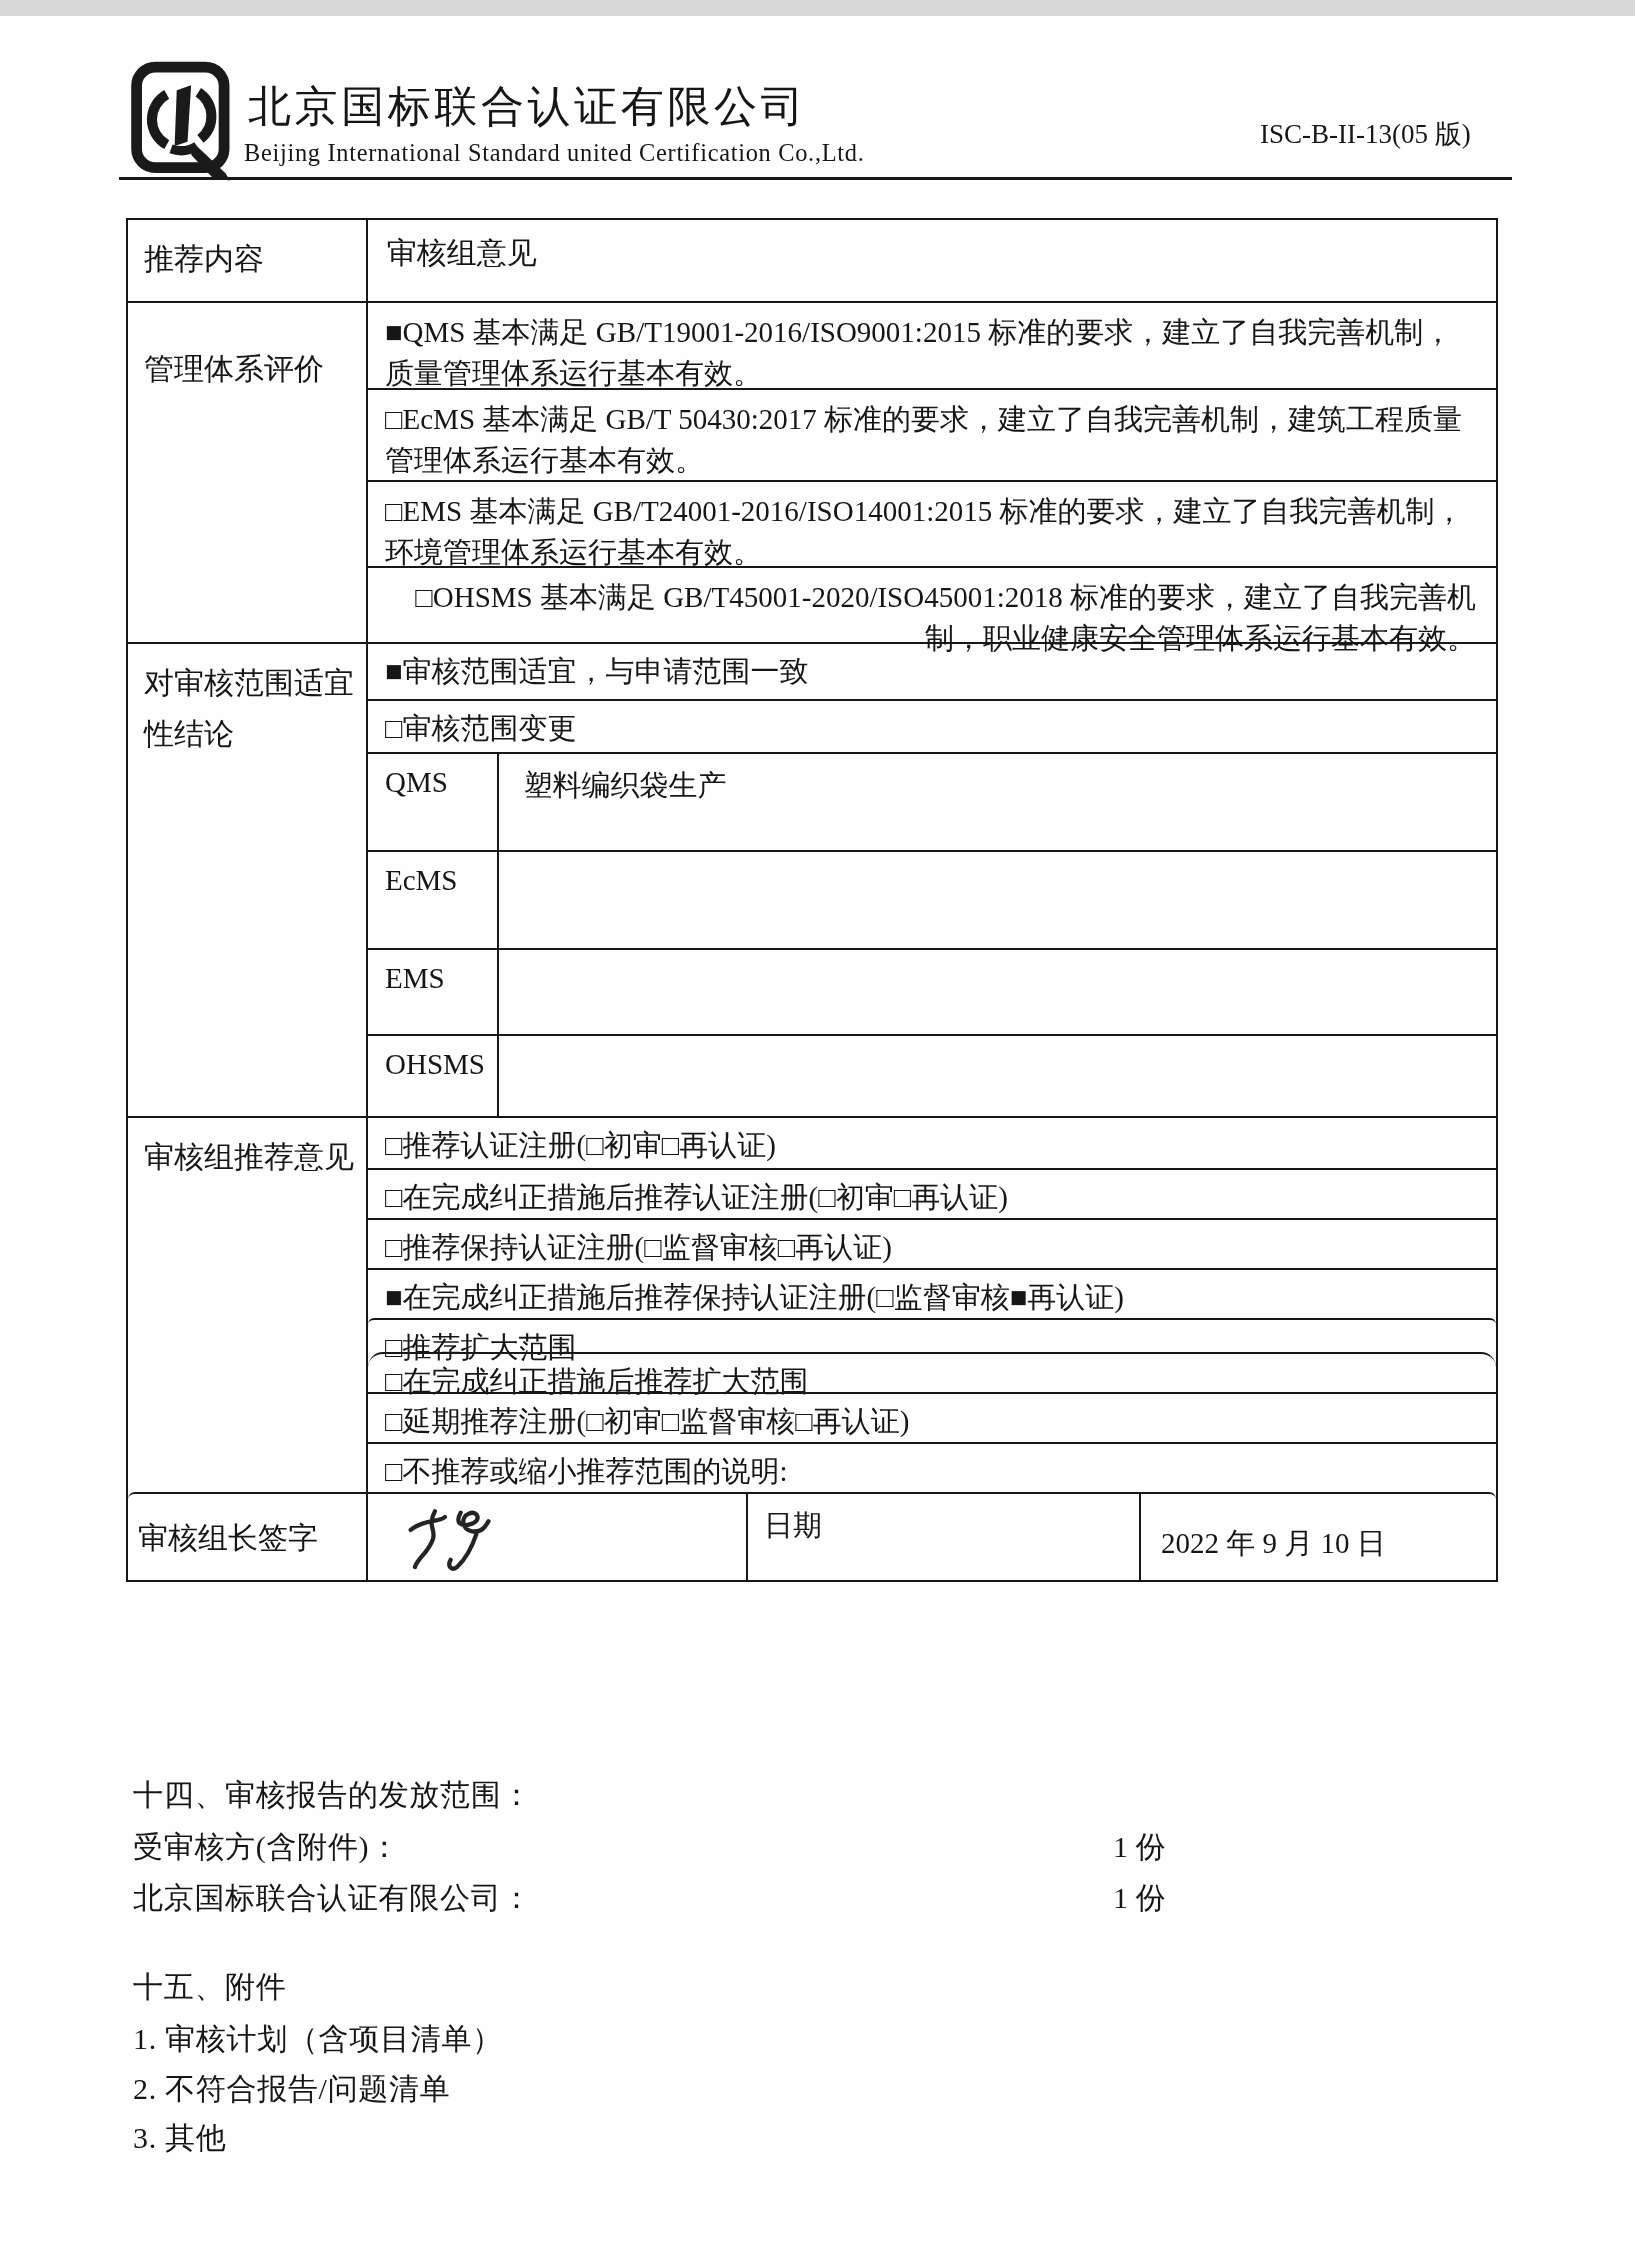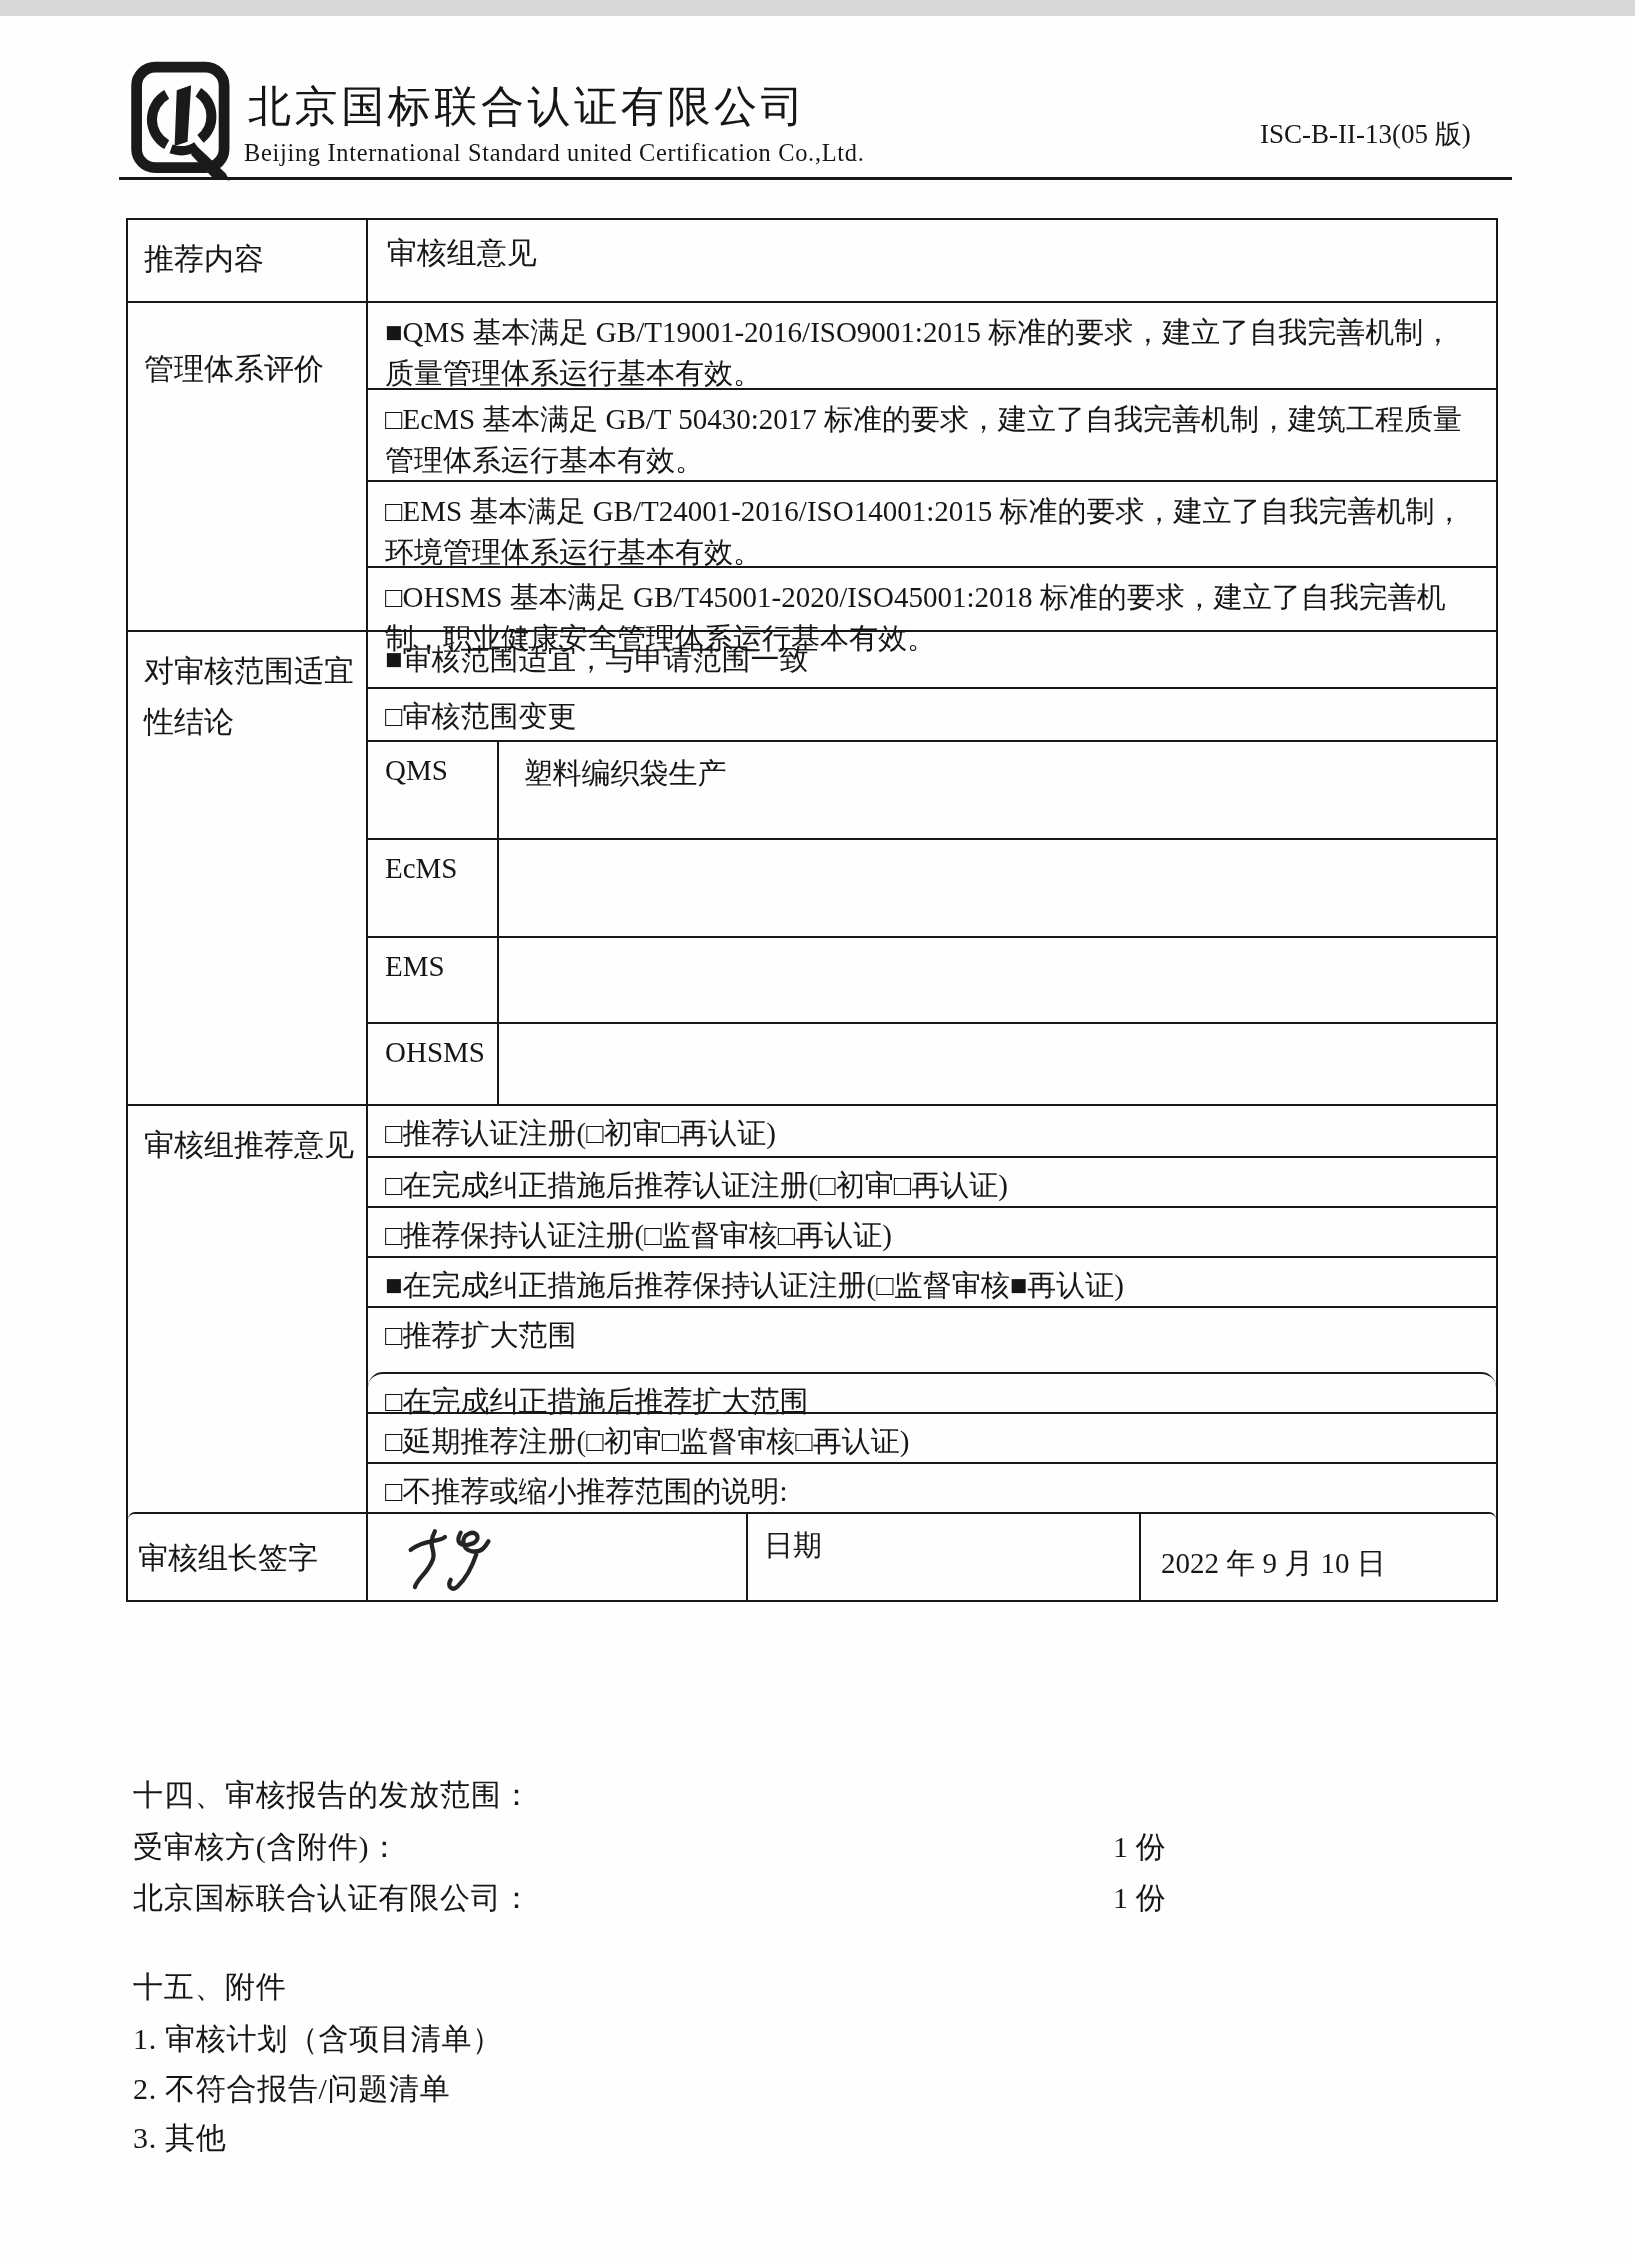--- a/index.html
+++ b/index.html
@@ -67,21 +67,21 @@
           <div class="simpleval">审核组意见</div>
         </div>
     </div>
 
     <div class="trow">
       <div class="c1" style="padding-top:40px;">管理体系评价</div>
       <div class="c2">
         <div class="sub" style="height:85px;">■QMS 基本满足 GB/T19001-2016/ISO9001:2015 标准的要求，建立了自我完善机制，质量管理体系运行基本有效。</div>
         <div class="sub" style="height:92px;">□EcMS 基本满足 GB/T 50430:2017 标准的要求，建立了自我完善机制，建筑工程质量管理体系运行基本有效。</div>
         <div class="sub" style="height:86px;">□EMS 基本满足 GB/T24001-2016/ISO14001:2015 标准的要求，建立了自我完善机制，环境管理体系运行基本有效。</div>
-        <div class="sub" style="height:64px;">□OHSMS 基本满足 GB/T45001-2020/ISO45001:2018 标准的要求，建立了自我完善机制，职业健康安全管理体系运行基本有效。</div>
+        <div class="sub" style="height:76px;text-align:right;">□OHSMS 基本满足 GB/T45001-2020/ISO45001:2018 标准的要求，建立了自我完善机制，职业健康安全管理体系运行基本有效。</div>
       </div>
     </div>
 
     <div class="trow">
       <div class="c1">
         <div>对审核范围适宜</div>
         <div>性结论</div>
       </div>
       <div class="c2">
         <div class="opt" style="height:55px;">■审核范围适宜，与申请范围一致</div>
@@ -105,21 +105,21 @@
       </div>
     </div>
 
     <div class="trow">
       <div class="c1">审核组推荐意见</div>
       <div class="c2">
         <div class="opt" style="height:50px;">□推荐认证注册(□初审□再认证)</div>
         <div class="opt" style="height:50px;">□在完成纠正措施后推荐认证注册(□初审□再认证)</div>
         <div class="opt" style="height:50px;">□推荐保持认证注册(□监督审核□再认证)</div>
         <div class="opt" style="height:50px;">■在完成纠正措施后推荐保持认证注册(□监督审核■再认证)</div>
-        <div class="opt" style="height:66px;">□推荐扩大范围</div>
+        <div class="opt" style="height:34px;border-radius:6px;">□推荐扩大范围</div>
         <div class="opt" style="height:40px;border-radius:15px;">□在完成纠正措施后推荐扩大范围</div>
         <div class="opt" style="height:50px;">□延期推荐注册(□初审□监督审核□再认证)</div>
         <div class="opt" style="height:50px;">□不推荐或缩小推荐范围的说明:</div>
       </div>
     </div>
 
     <div class="trow" style="height:88px; border-top-width:2.9px;border-radius:7px;">
       <div class="sig-label">审核组长签字</div>
       <div class="sig-cell">
         <svg width="187" height="80" viewBox="0 0 260 112" style="position:absolute;left:21.5px;top:2.9px;">

